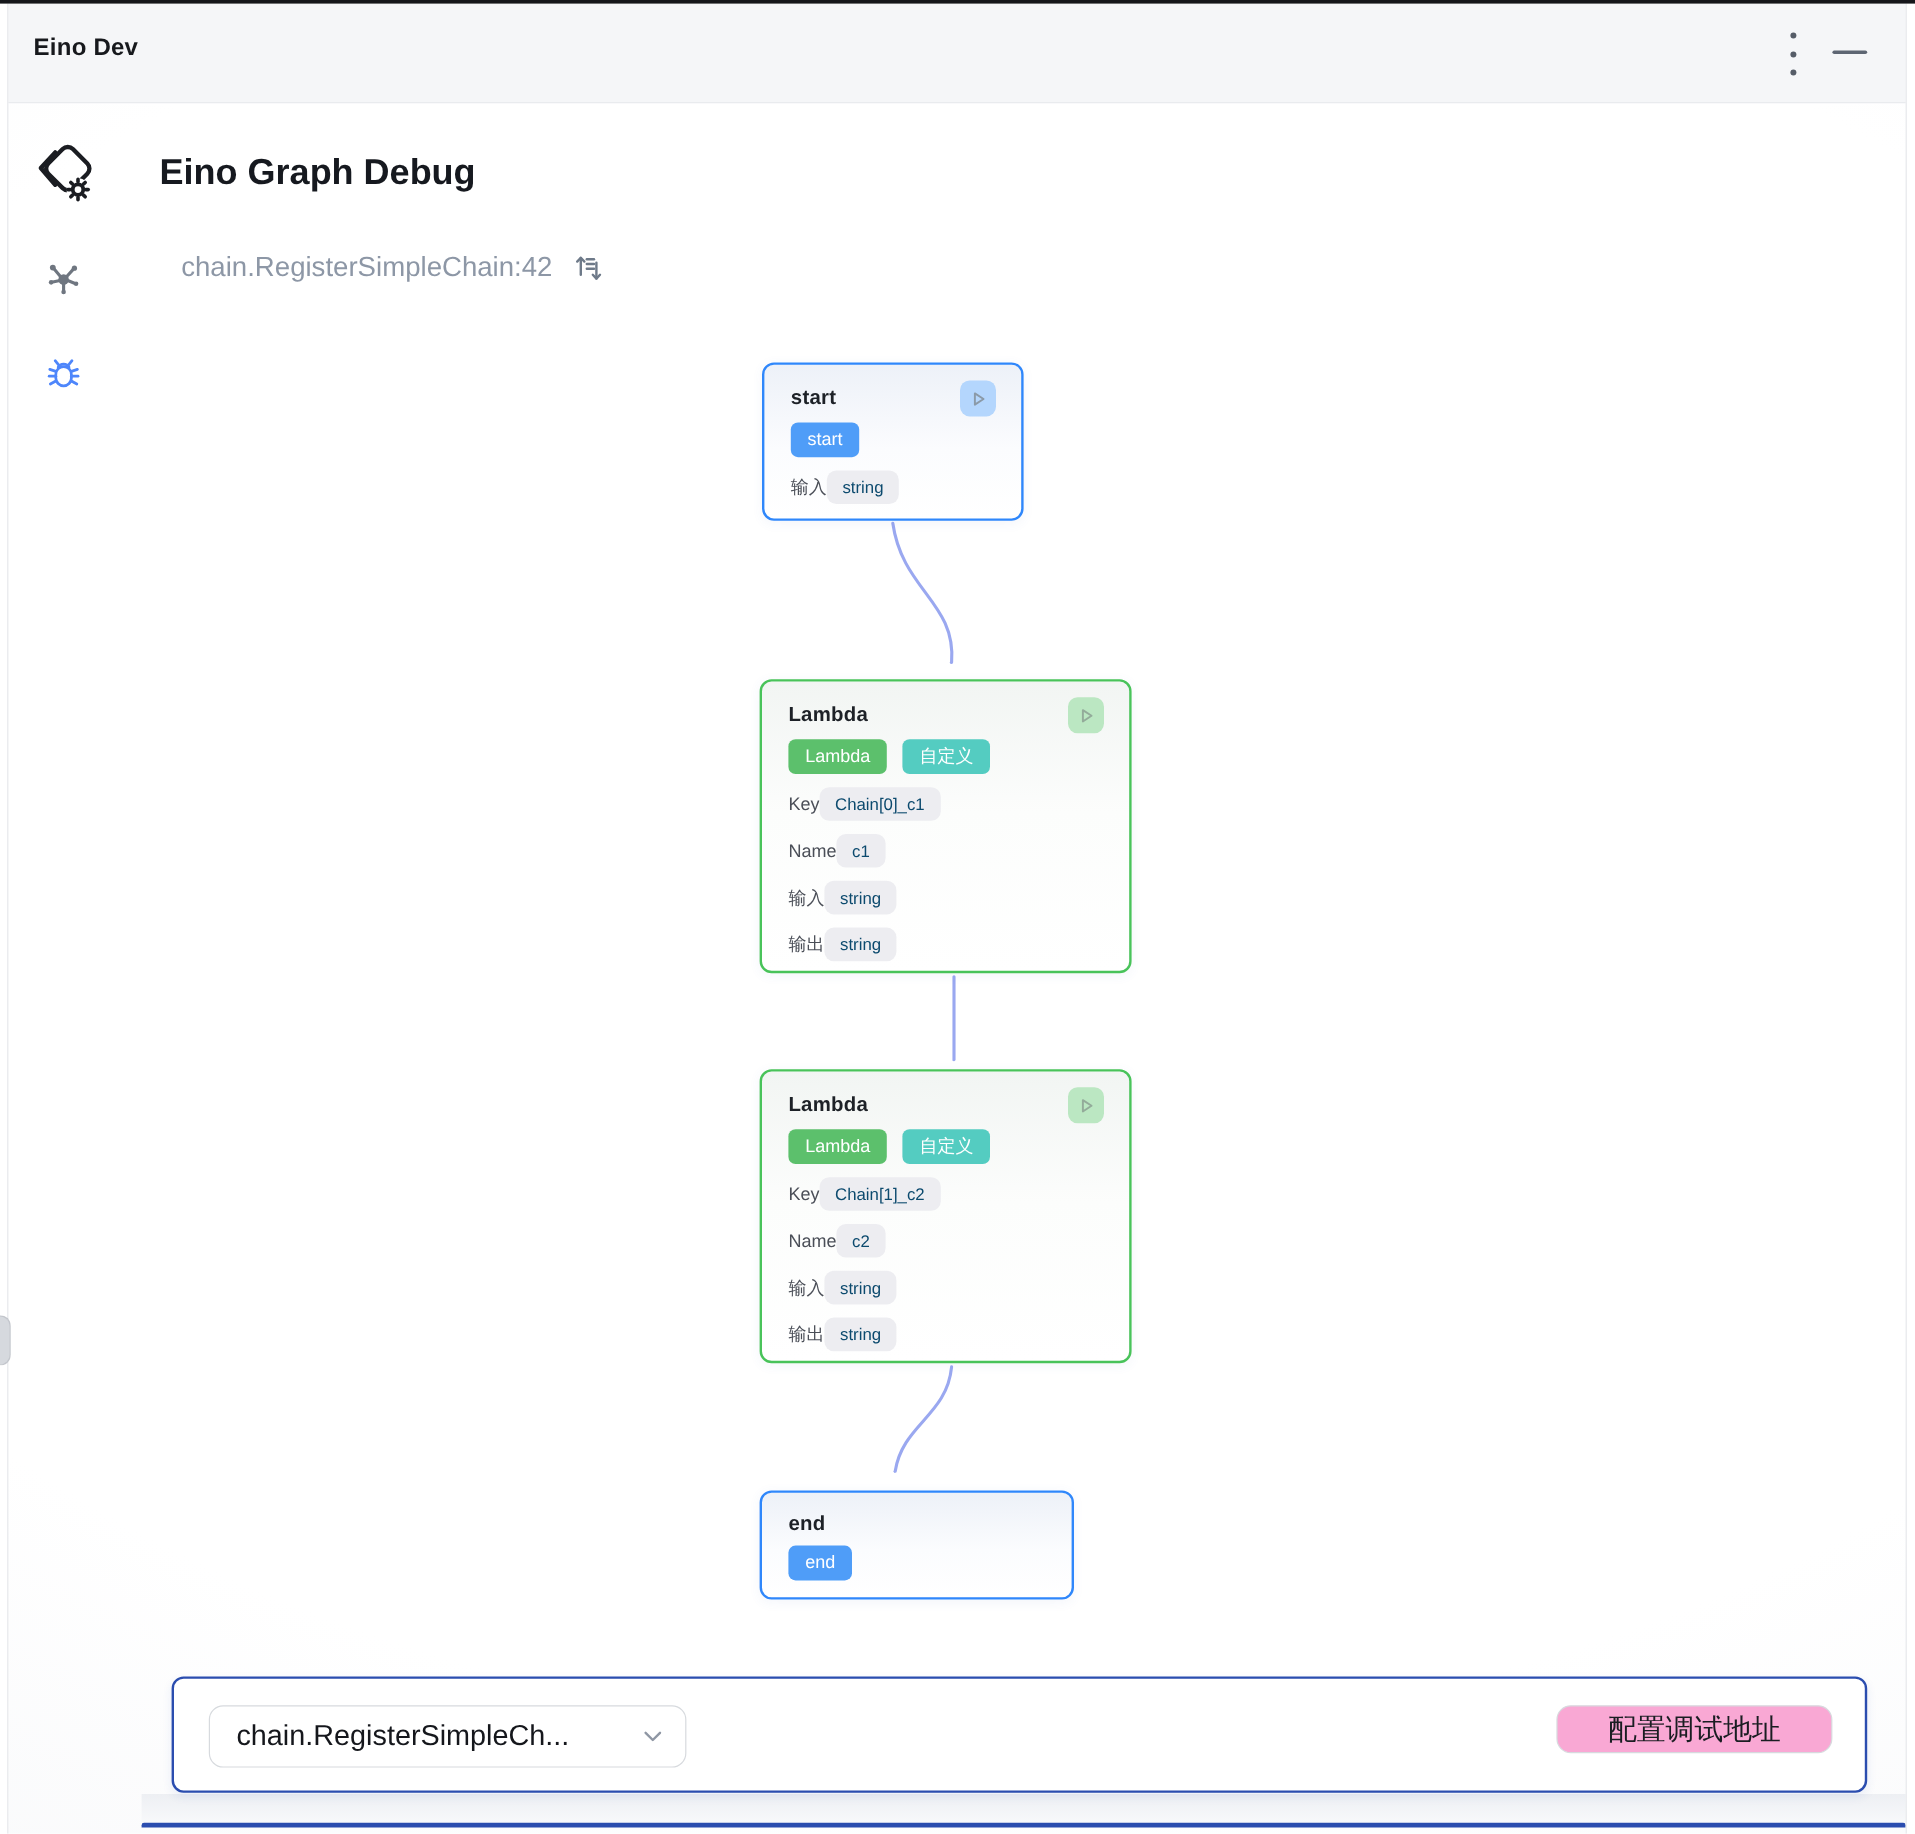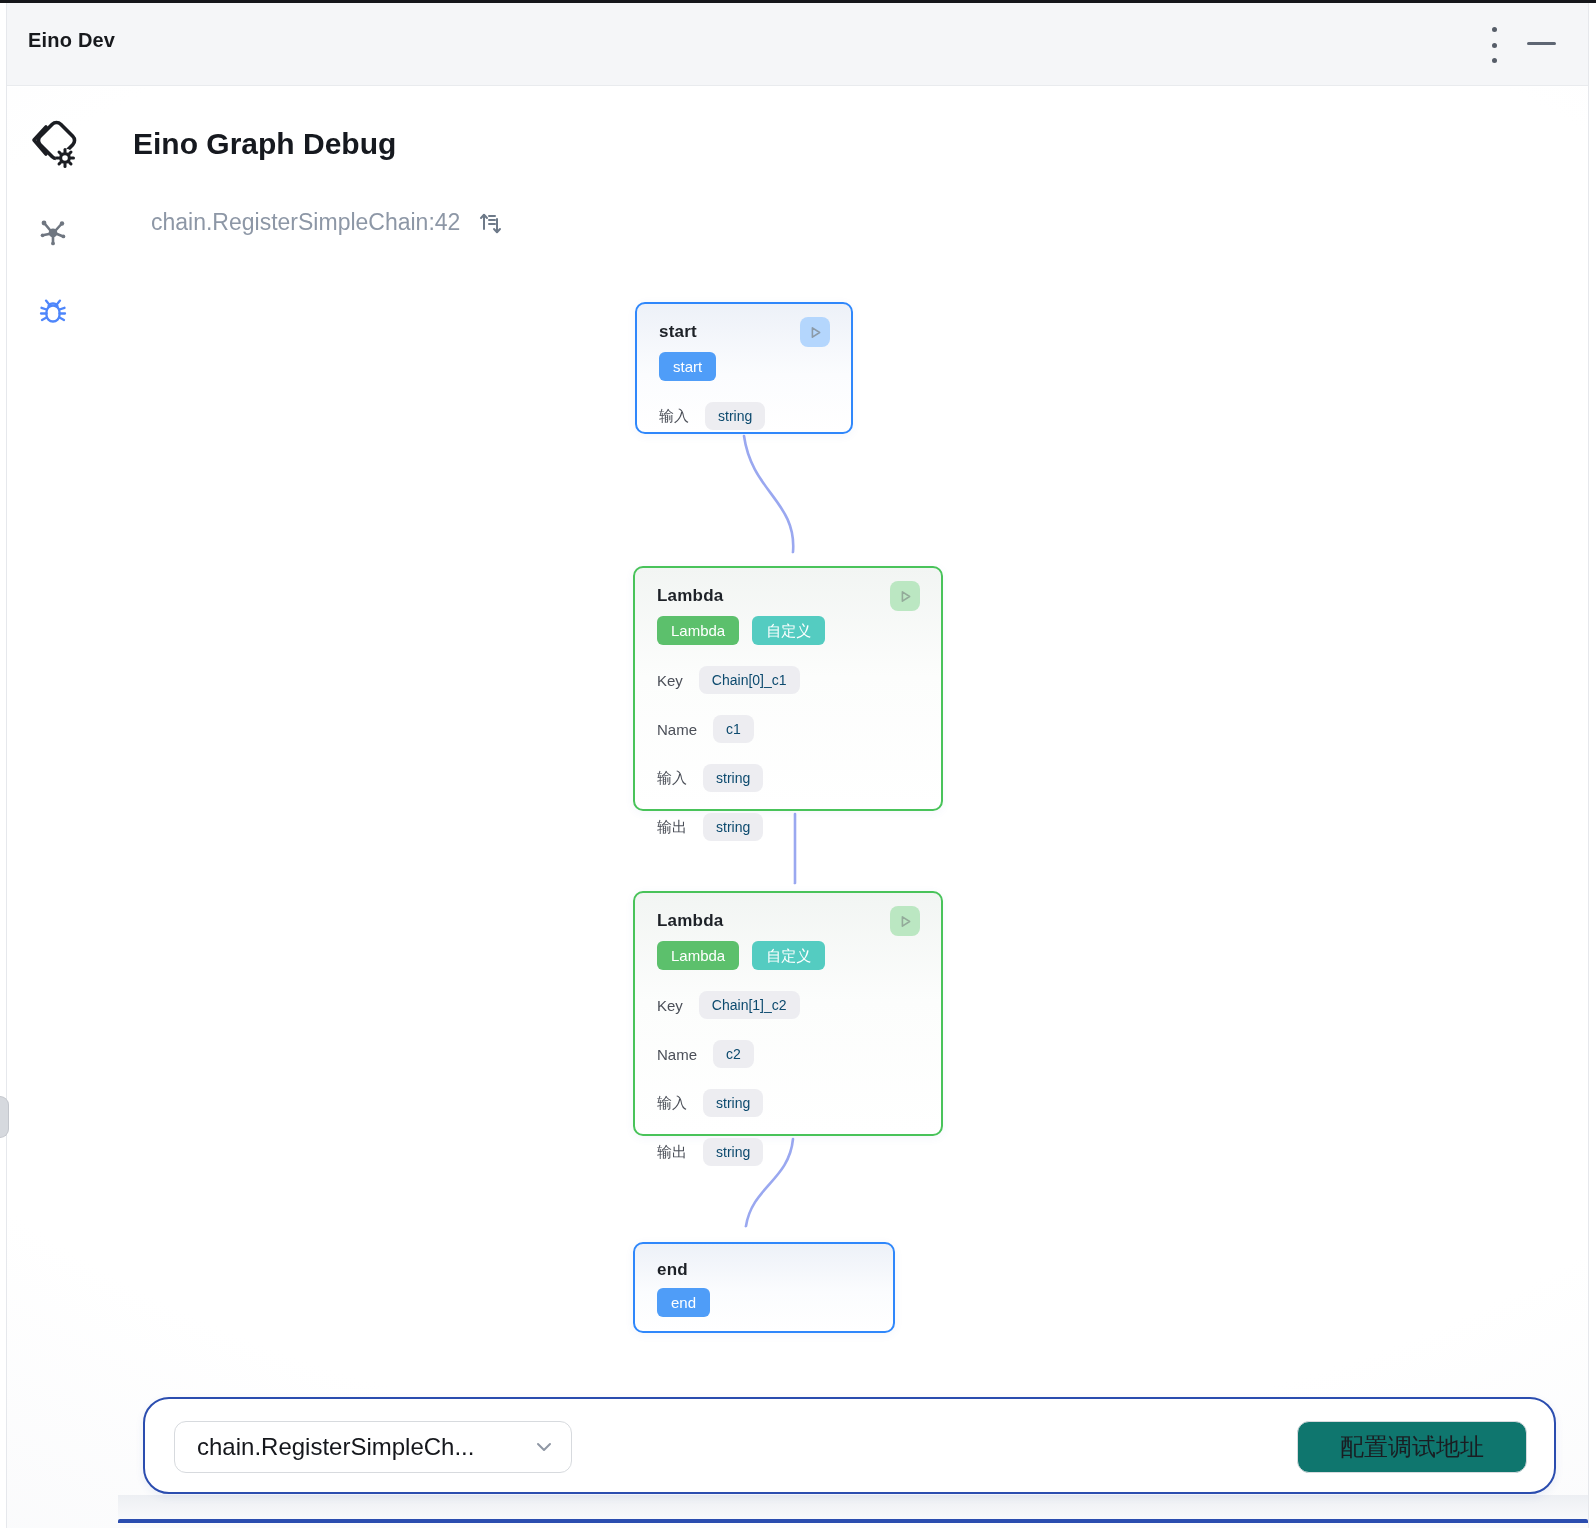--- a/index.html
+++ b/index.html
@@ -61,43 +61,43 @@
     position:absolute; top:13px; right:21px; width:30px; height:30px; border:none; cursor:pointer;
     border-radius:8px; display:flex; align-items:center; justify-content:center; padding:0;
   }
   .node.blue  .play-btn { background:#b4d6fd; }
   .node.green .play-btn { background:#bbe7c2; }
   .tag-row { margin-top:10px; display:flex; gap:13px; }
   .tag { display:inline-block; padding:4px 14px; border-radius:6px; color:#ffffff; font-size:15px; line-height:21px; }
   .tag-blue  { background:#4f9df8; }
   .tag-green { background:#5cc06c; }
   .tag-teal  { background:#54ccc1; }
-  .frow { display:flex; align-items:center; gap:16px; margin-top:21px; }
+  .frow { display:flex; align-items:center; margin-top:11px; }
   .frow-label { font-size:15px; color:#4b4f58; }
   .pill {
     background:#ededf1; border-radius:8px; padding:5px 13px;
     font-size:14px; color:#0c4a6e; white-space:nowrap; line-height:18px;
   }
 
   
   .debug-bar {
     position:absolute; left:143px; top:1397px; width:1413px; height:97px; z-index:3;
-    background:#ffffff; border:2px solid #2b4daf; border-radius:26px;
+    background:#ffffff; border:2px solid #2b4daf; border-radius:10px;
     box-shadow:0 3px 8px rgba(43,77,175,.08);
   }
   .target-select {
     position:absolute; left:29px; top:22px; width:398px; height:52px; cursor:pointer;
     border:1.5px solid #d7dade; border-radius:12px; background:#ffffff;
     display:flex; align-items:center; padding:0 18px 0 22px;
   }
   .target-select .sel-text { font-size:24px; color:#15171c; white-space:nowrap; overflow:hidden; }
   .target-select .chev { margin-left:auto; display:flex; }
   .config-btn {
-    position:absolute; right:27px; top:22px; width:230px; height:52px; cursor:pointer;
-    border:1.5px solid #d7dade; border-radius:12px; background:#0f766e;
+    position:absolute; right:27px; top:22px; width:230px; height:40px; cursor:pointer;
+    border:1.5px solid #d7dade; border-radius:12px; background:#f9a8d4;
     font-size:24px; color:#1a1d22; font-family:inherit;
     display:flex; align-items:center; justify-content:center;
   }
   .bottom-strip {
     position:absolute; left:118px; top:1495px; width:1470px; height:24px; z-index:1;
     background:linear-gradient(180deg,#edeff3 0%,#f8f9fb 100%);
   }
   .panel-divider {
     position:absolute; left:118px; top:1519px; width:1470px; height:4px; z-index:2;
     background:#2b4daf; border-radius:2px 2px 0 0;

